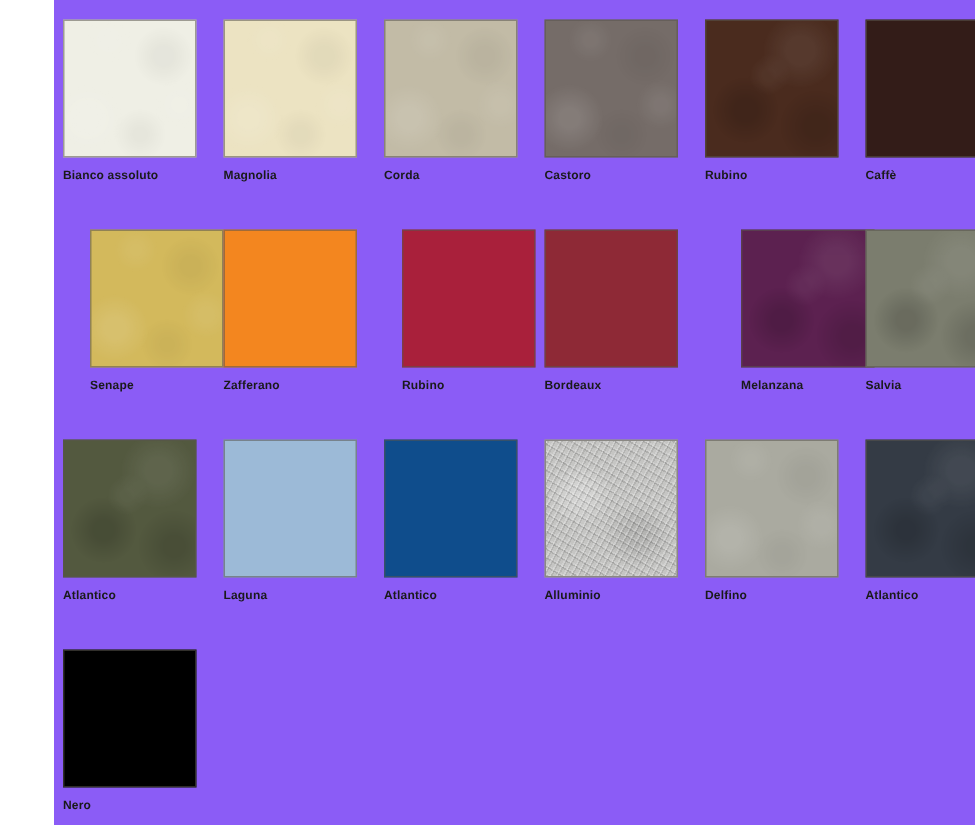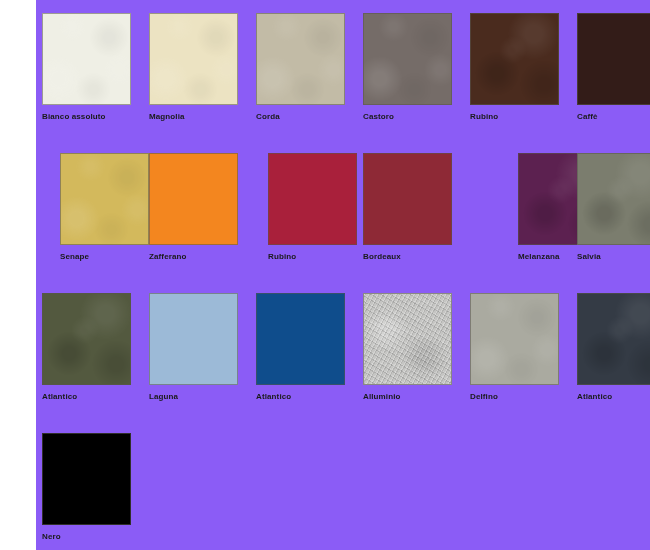--- a/index.html
+++ b/index.html
@@ -131,21 +131,21 @@
         <div class="swatch-label">Zafferano</div>
       </div>
       <div class="swatch-cell" style="left: 220px; padding-left: 12px;">
         <div class="swatch-chip flat" style="background: rgb(169, 32, 59);"></div>
         <div class="swatch-label">Rubino</div>
       </div>
       <div class="swatch-cell" style="left: 327px;">
         <div class="swatch-chip flat" style="background: rgb(142, 41, 54);"></div>
         <div class="swatch-label">Bordeaux</div>
       </div>
-      <div class="swatch-cell" style="left: 434px; padding-left: 48px;">
+      <div class="swatch-cell" style="left: 410px; padding-left: 48px;">
         <div class="swatch-chip dark-mottle" style="background: rgb(92, 33, 80);"></div>
         <div class="swatch-label">Melanzana</div>
       </div>
       <div class="swatch-cell" style="left: 541px;">
         <div class="swatch-chip dark-mottle" style="background: rgb(123, 125, 110);"></div>
         <div class="swatch-label">Salvia</div>
       </div>
     </div>
     <div class="swatch-row" style="top: 293px;">
       <div class="swatch-cell" style="left: 6px;">

